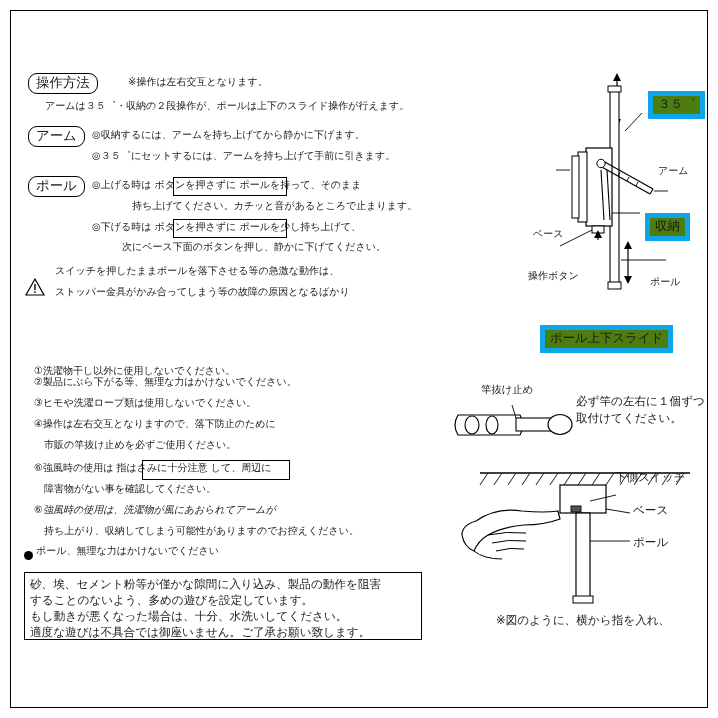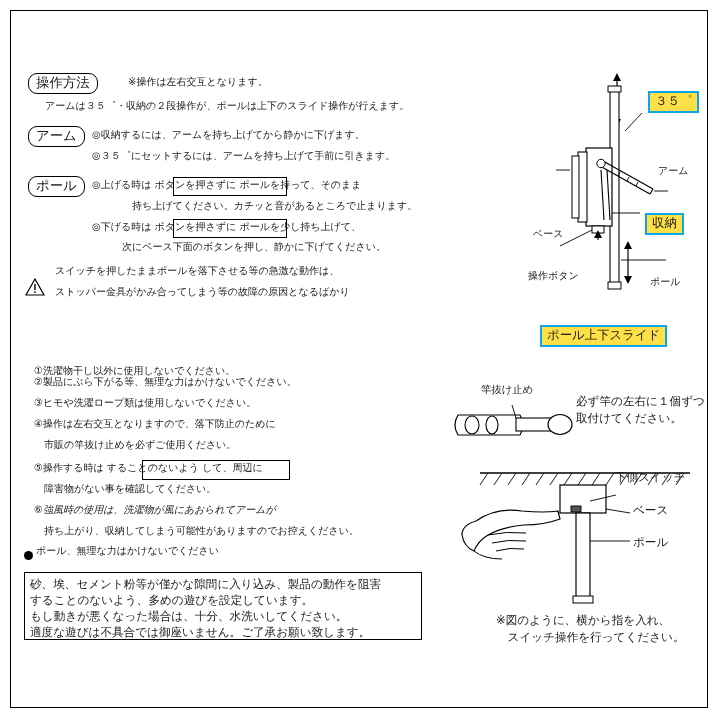--- a/index.html
+++ b/index.html
@@ -46,26 +46,26 @@
     border: 1px solid #000;
     border-radius: 9px;
     padding: 1px 7px 2px 7px;
     font-size: 13.4px;
     line-height: 1.2;
     white-space: nowrap;
     background: #fff;
   }
   .sqlabel {
     position: absolute;
-    border: 2px solid #0ea5e9;
+    border: 5px solid #0ea5e9;
     padding: 1px 5px 2px 5px;
     font-size: 12.4px;
     line-height: 1.2;
     white-space: nowrap;
-    background: #fde047;
+    background: #4d7c0f;
   }
   .shadeBox {
     position: absolute;
     background: #ffffff;
     border: 1px solid #000;
     box-sizing: border-box;
   }
   .underlineBox {
     position: absolute;
     border: 1px solid #000;
@@ -122,21 +122,21 @@
   </div>
   <div class="tx" style="left:55px; top:265px;">スイッチを押したままポールを落下させる等の急激な動作は、</div>
   <div class="tx" style="left:55px; top:286px;">ストッパー金具がかみ合ってしまう等の故障の原因となるばかり</div>
 
 
   <div class="tx" style="left:34px; top:365px;">①洗濯物干し以外に使用しないでください。</div>
   <div class="tx" style="left:34px; top:376px;">②製品にぶら下がる等、無理な力はかけないでください。</div>
   <div class="tx" style="left:34px; top:397px;">③ヒモや洗濯ロープ類は使用しないでください。</div>
   <div class="tx" style="left:34px; top:418px;">④操作は左右交互となりますので、落下防止のために</div>
   <div class="tx" style="left:34px; top:439px;">　市販の竿抜け止めを必ずご使用ください。</div>
-  <div class="tx" style="left:34px; top:462px;">⑤操作する時は することのないよう して、周辺に</div>
+  <div class="tx" style="left:34px; top:462px;">⑥強風時の使用は 指はさみに十分注意 して、周辺に</div>
   <div class="underlineBox" style="left:142px; top:460px; width:148px; height:20px;"></div>
   <div class="tx" style="left:34px; top:483px;">　障害物がない事を確認してください。</div>
   <div class="tx" style="left:34px; top:504px;font-style:italic;">⑥強風時の使用は、洗濯物が風にあおられてアームが</div>
   <div class="tx" style="left:34px; top:525px;">　持ち上がり、収納してしまう可能性がありますのでお控えください。</div>
 
   <div class="bullet-dot" style="left:24px; top:551px;"></div>
   <div class="tx" style="left:36px; top:545px;">ポール、無理な力はかけないでください</div>
 
   <div class="shadeBox" style="left:24px; top:572px; width:398px; height:68px;"></div>
   <div class="tx sm" style="left:30px; top:577px;">砂、埃、セメント粉等が僅かな隙間に入り込み、製品の動作を阻害</div>
@@ -257,14 +257,13 @@
 
       <path d="M150 46 L176 40" stroke="#000" stroke-width="0.9" fill="none"></path>
       <path d="M166 54 L190 58" stroke="#000" stroke-width="0.9" fill="none"></path>
       <path d="M150 86 L190 86" stroke="#000" stroke-width="0.9" fill="none"></path>
     </svg>
   </div>
   <div class="tx sm" style="left:615px; top:470px;">下側スイッチ</div>
   <div class="tx sm" style="left:633px; top:503px;">ベース</div>
   <div class="tx sm" style="left:633px; top:535px;">ポール</div>
   <div class="tx sm" style="left:496px; top:613px;">※図のように、横から指を入れ、</div>
-  <div class="tx sm" style="left:496px; top:630px;">　スイッチ操作を行ってください。</div>
 </div>
 
 </body></html>

